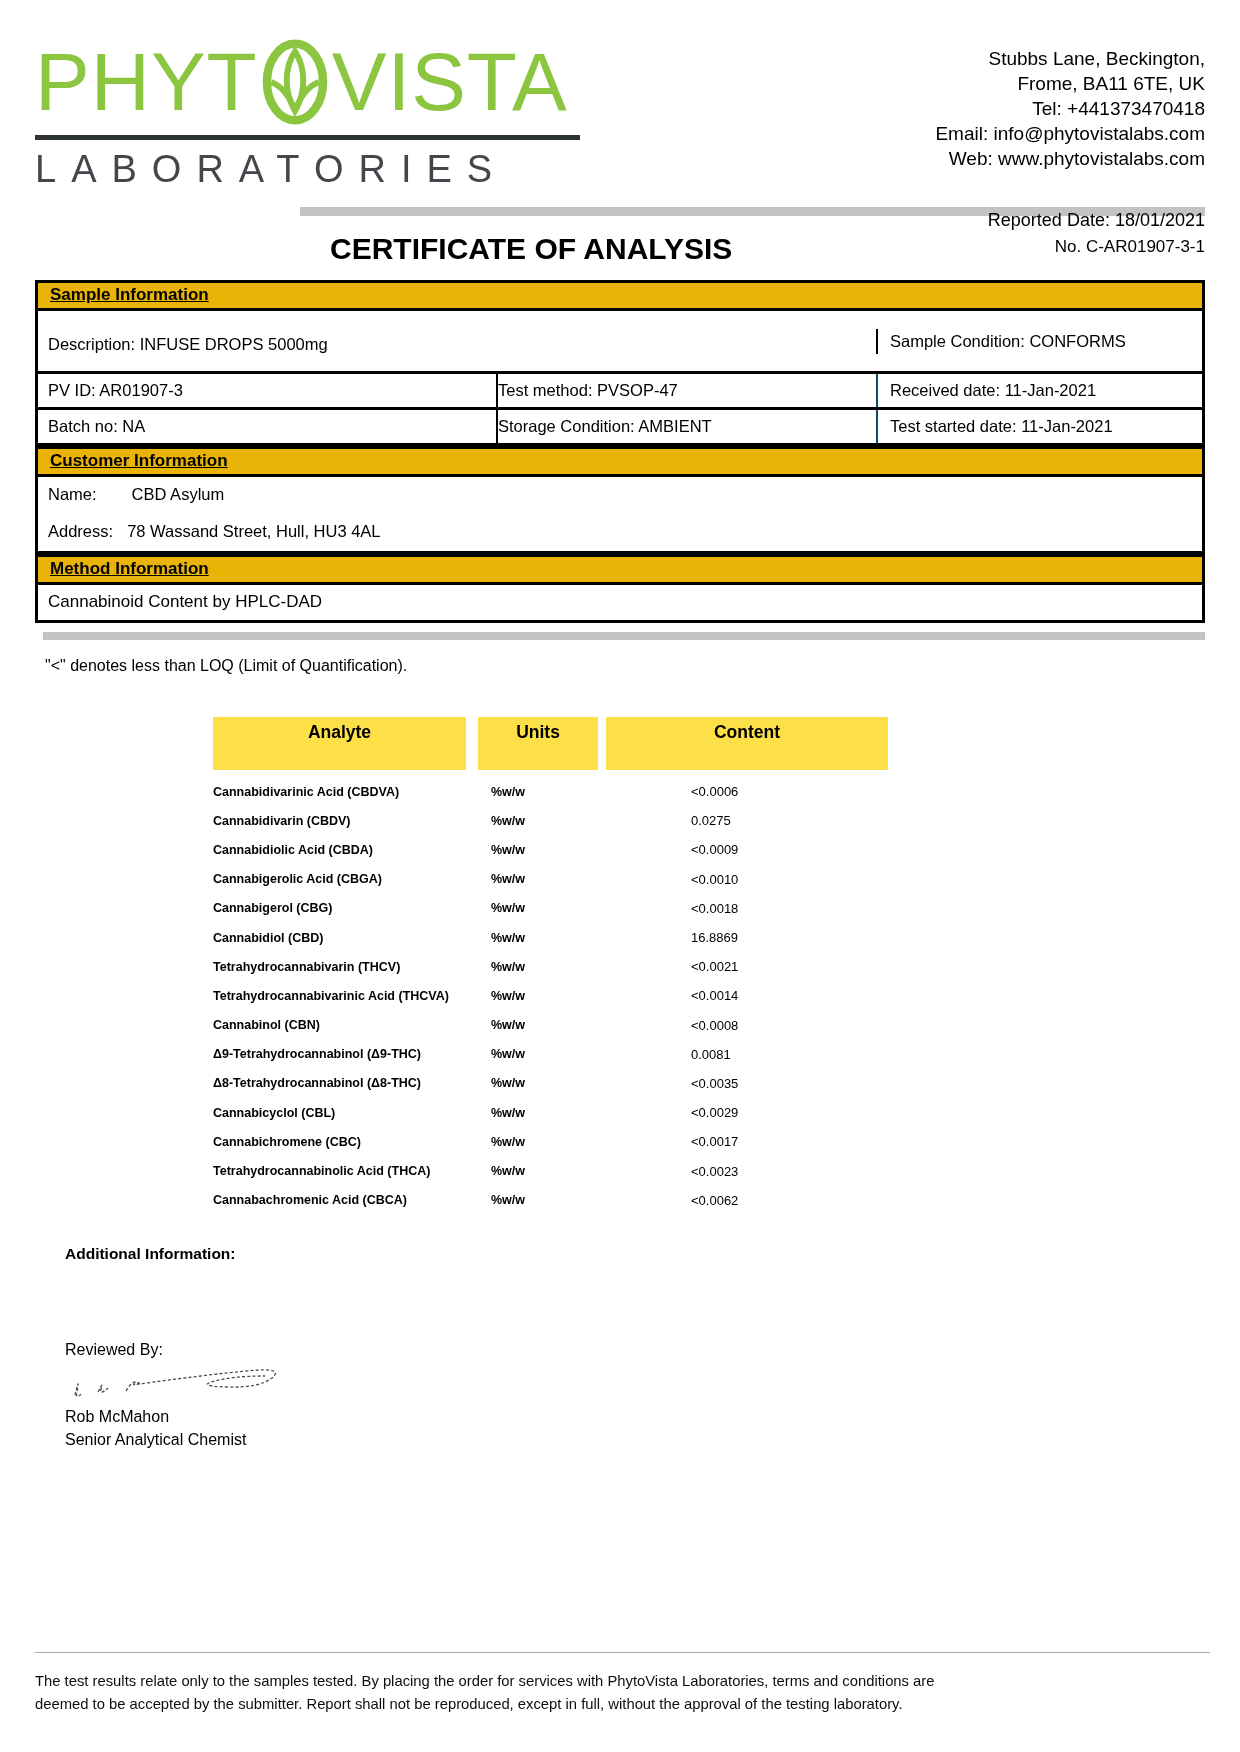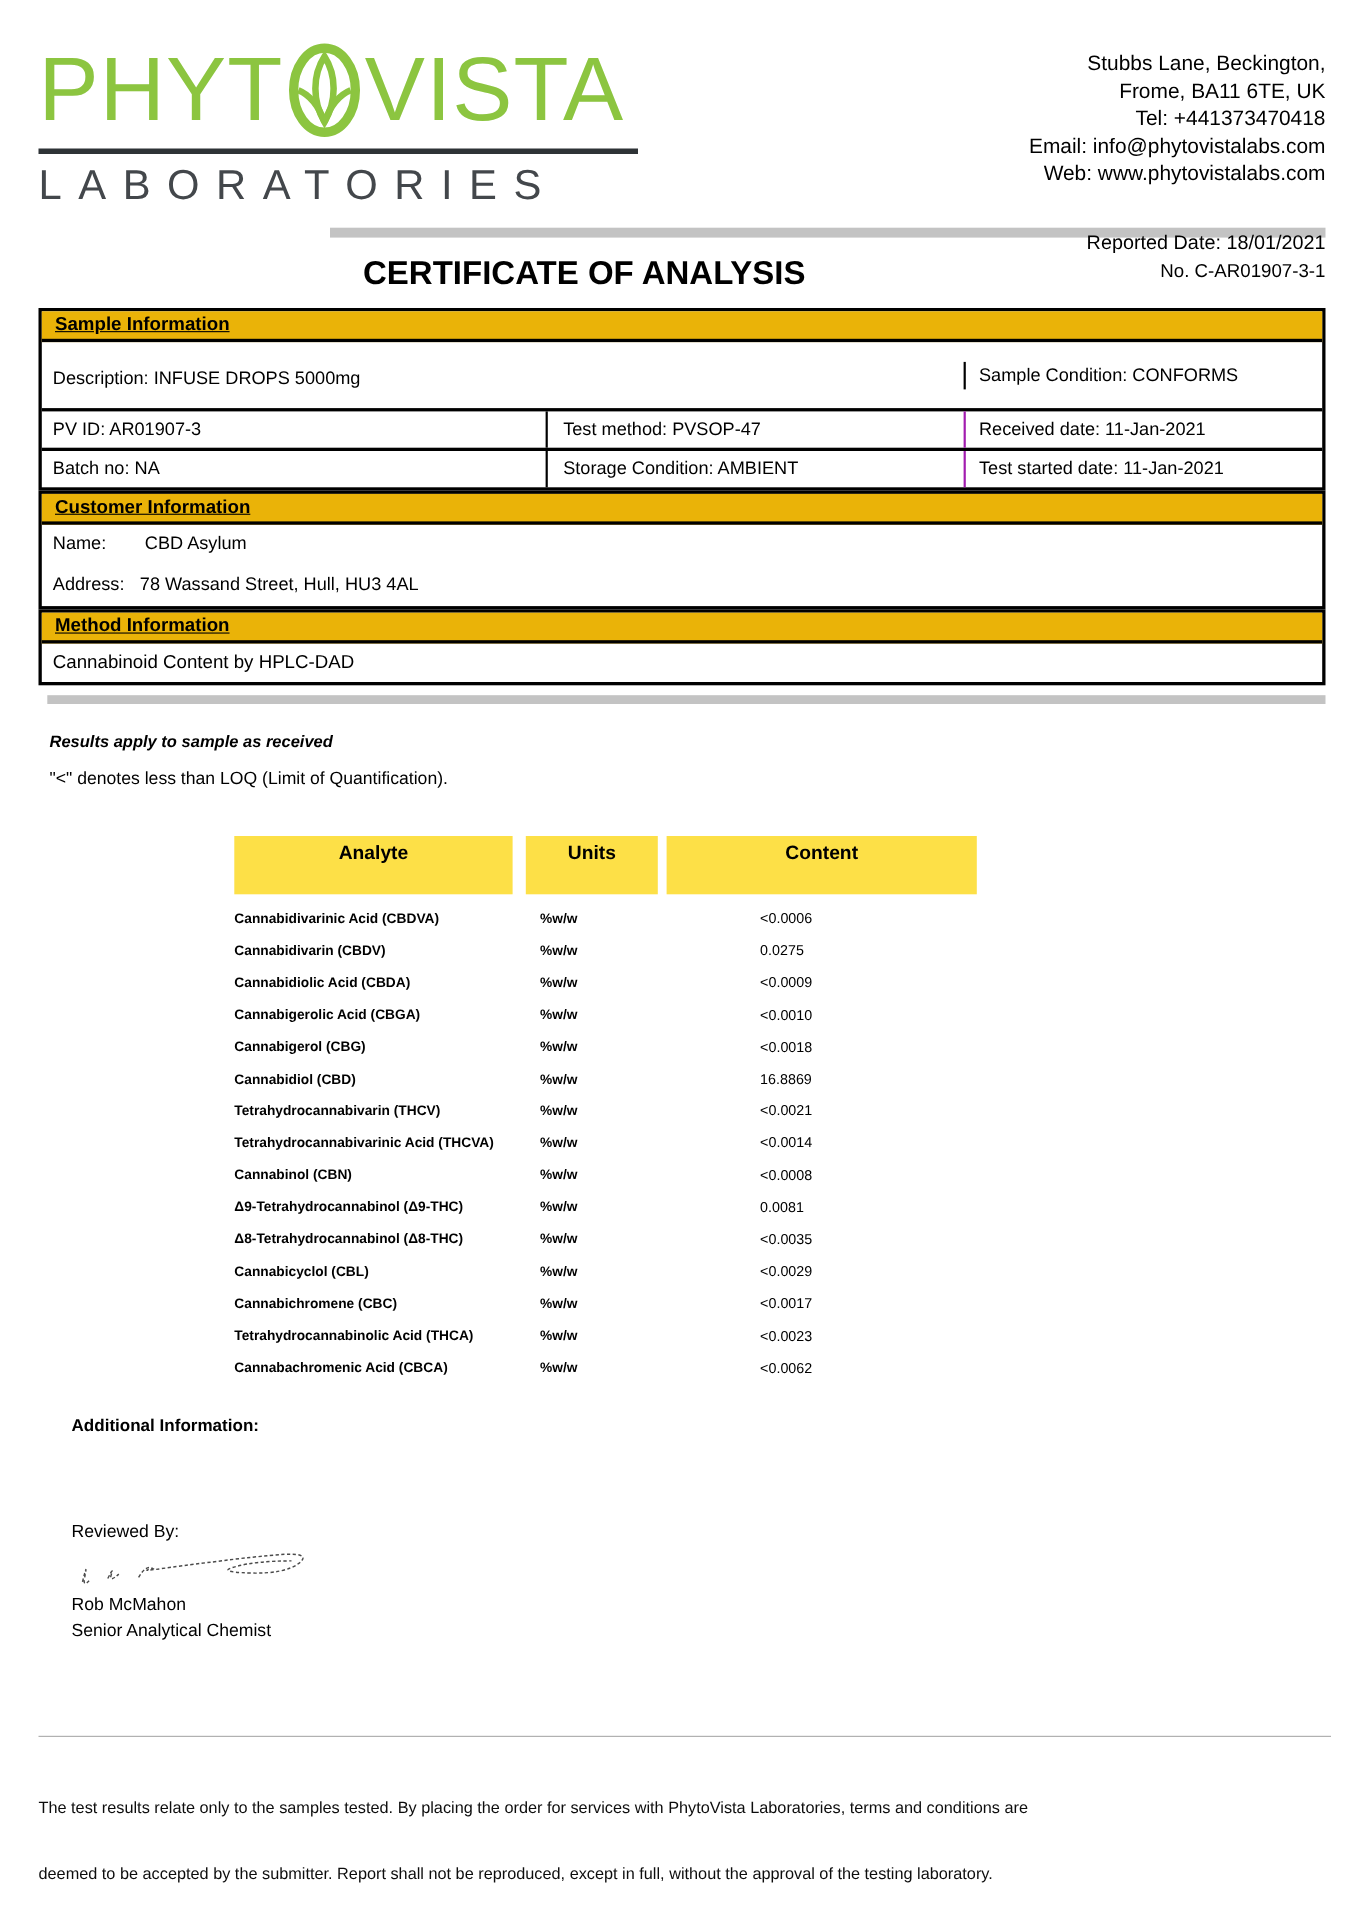--- a/index.html
+++ b/index.html
@@ -33,21 +33,21 @@
   .sect + .sect { margin-top:0px; }
   .sect-bar { background:#eab308; border-bottom:3px solid #000; padding:2px 0 3px 12px; }
   .sect-bar span { font-size:17px; font-weight:bold; text-decoration:underline; color:#000; }
   .row { display:flex; }
   .cell { font-size:16.5px; color:#000; }
   .desc-row { height:60px;align-items:center; }
   .desc-cell { width:840px; border-right:2px solid #000; padding:6px 0 0 10px; }
   .cond-cell { flex:1; display:flex; align-items:center; padding-left:12px; }
   .trio-row { height:36px; border-top:3px solid #000; }
   .trio-1 { width:460px; border-right:2px solid #000; display:flex; align-items:center; padding-left:10px; }
-  .trio-2 { width:380px; border-right:2px solid #a21caf; display:flex; align-items:center; padding-left:14px; }
+  .trio-2 { width:380px; border-right:2px solid #0c4a6e; display:flex; align-items:center; }
   .trio-3 { flex:1; display:flex; align-items:center; padding-left:12px; }
   .cust-body { padding:8px 0 10px 10px; }
   .cust-line { font-size:16.5px; color:#000; }
   .cust-line + .cust-line { margin-top:18px; }
   .lbl { display:inline-block; }
   .name-val { margin-left:35px; }
   .addr-val { margin-left:14px; }
   .method-body { padding:7px 0 8px 10px; font-size:17px; color:#000; }
 
   
@@ -67,21 +67,21 @@
   .c-units { width:128px; padding-left:13px; font-size:12.5px; font-weight:bold; color:#000; }
   .c-result { width:282px; padding-left:85px; font-size:13px; color:#000; }
 
   
   .addl-info { margin:30px 0 0 30px; font-size:15.5px; font-weight:bold; color:#000; }
   .reviewed { margin:78px 0 0 30px; font-size:16px; color:#000; }
   .sig-wrap { margin:2px 0 0 30px; height:44px; }
   .signer { margin-left:30px; font-size:16px; line-height:1.45; color:#000; }
 
   .footer { position:absolute; left:35px; right:30px; bottom:36px; border-top:1px solid #a9a9a9; padding-top:17px; }
-  .footer p { font-size:14.8px; line-height:1.55; color:#0d0d0d;margin-top:37px; }
+  .footer p { font-size:14.8px; line-height:1.55; color:#0d0d0d; }
 </style>
 </head>
 <body>
 
 <div class="page">
 
   <div class="header">
     <div class="logo-block">
       <div class="logo-line1">
         <span class="logo-text">PHYT</span>
@@ -151,21 +151,20 @@
 
   <div class="sect">
     <div class="sect-bar">
       <span>Method Information</span>
     </div>
     <div class="method-body">Cannabinoid Content by HPLC-DAD</div>
   </div>
 
   <div class="shadow-bar2"></div>
 
-  <div class="note1">Results apply to sample as received</div>
   <div class="note2">"&lt;" denotes less than LOQ (Limit of Quantification).</div>
 
   <div class="results">
     <div class="thead">
       <div class="th th-analyte">Analyte</div>
       <div class="th th-units">Units</div>
       <div class="th th-result">Content</div>
     </div>
     <div class="tbody" id="results-tbody">
     <div class="trow">

